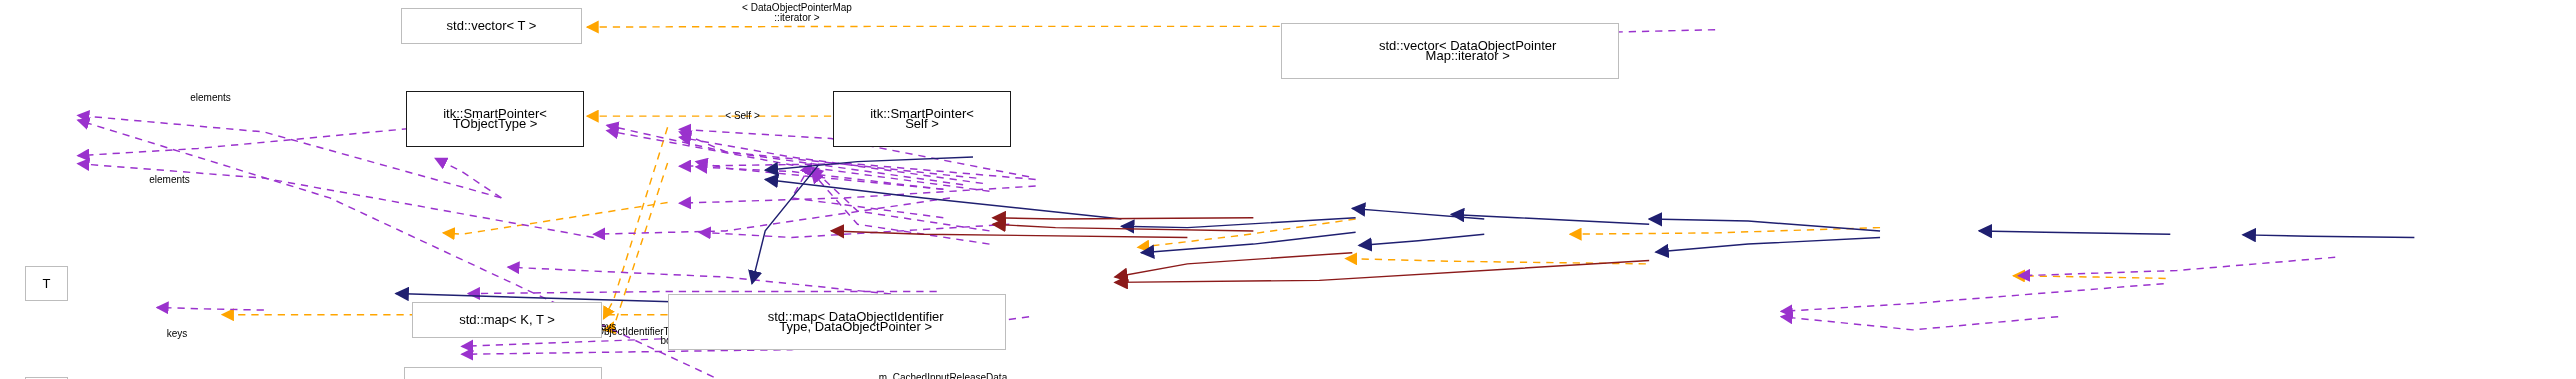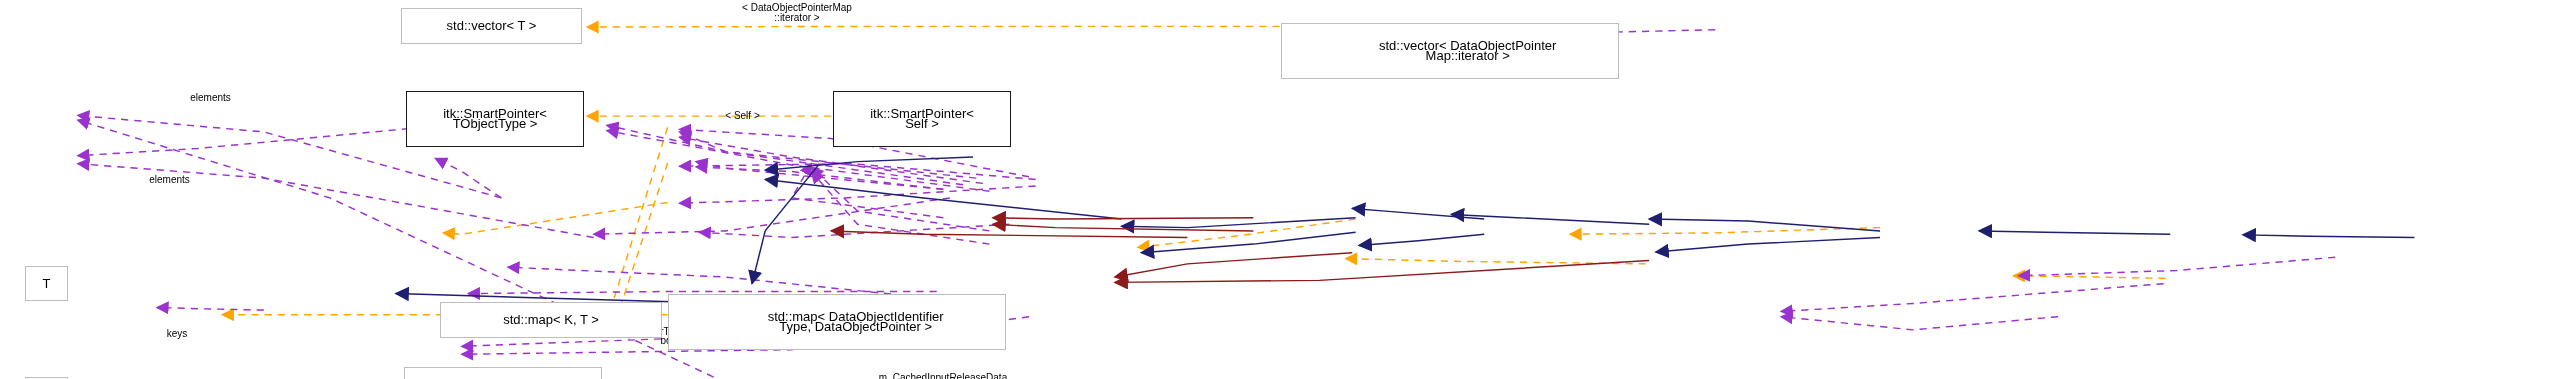--- a/index.html
+++ b/index.html
@@ -149,21 +149,21 @@
 
   <div class="node thin" style="left: 401px; top: 8.3px; width: 181px; height: 36px;">std::vector&lt; T &gt;</div>
   <div class="node thin" style="left: 1281px; top: 23px; width: 338px; height: 56px; padding-left: 38px;">std::vector&lt; DataObjectPointer
 Map::iterator &gt;</div>
   <div class="node bold" style="left: 406px; top: 91px; width: 178px; height: 56px;">itk::SmartPointer&lt;
 TObjectType &gt;</div>
   <div class="node bold" style="left: 833px; top: 91px; width: 178px; height: 56px;">itk::SmartPointer&lt;
 Self &gt;</div>
   <div class="node thin" style="left: 25px; top: 266px; width: 43px; height: 35px;">T</div>
   <div class="node thin" style="left: 25px; top: 377px; width: 43px; height: 35px;">K</div>
-  <div class="node thin" style="left: 412px; top: 302px; width: 222px; height: 36px; margin-left: 28px;">std::map&lt; K, T &gt;</div>
+  <div class="node thin" style="left: 412px; top: 302px; width: 190px; height: 36px;">std::map&lt; K, T &gt;</div>
   <div class="node thin" style="left: 404px; top: 367px; width: 198px; height: 56px;">std::basic_string&lt;
 char &gt;</div>
 
   <div class="node thin" style="left: 668px; top: 294px; width: 338px; height: 56px; padding-left: 40px;">std::map&lt; DataObjectIdentifier
 Type, DataObjectPointer &gt;</div>
 
   <div class="edge-label" style="left: 632px; top: 3.3px; width: 330px;">&lt; DataObjectPointerMap
 ::iterator &gt;</div>
   <div class="edge-label" style="left: 153px; top: 93px; width: 115px;">elements</div>
   <div class="edge-label" style="left: 693px; top: 99px; width: 99px; margin-top: 12px;">&lt; Self &gt;</div>

